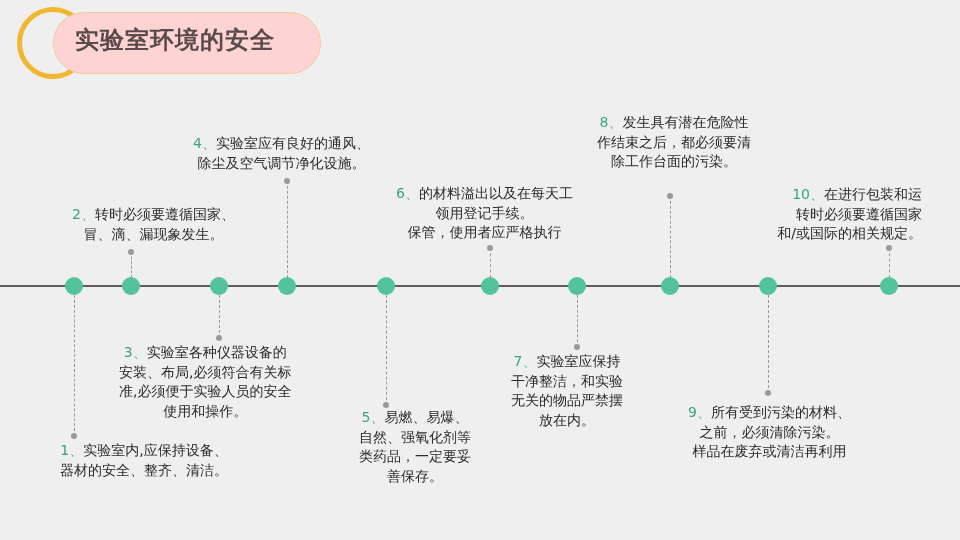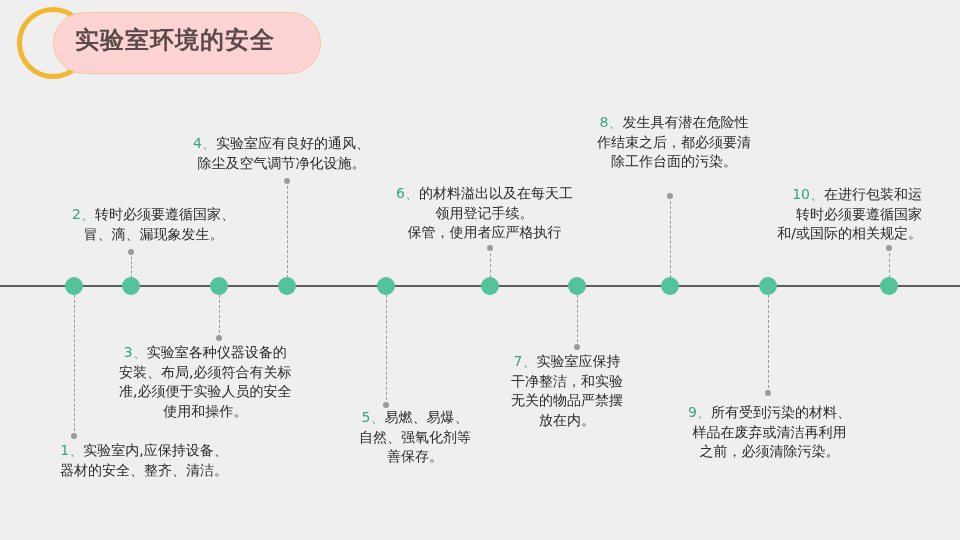--- a/index.html
+++ b/index.html
@@ -116,20 +116,21 @@
   </div>
 
   <div class="item" style="left:193px; top:134px;">
     <span class="line"><span class="num">4、</span><span>实验室应有良好的通风、</span></span>
     <span class="line">除尘及空气调节净化设施。</span>
   </div>
 
   <div class="item" style="left:338px; top:408px;margin-left:21px;">
     <span class="line"><span class="num">5、</span><span>易燃、易爆、</span></span>
     <span class="line">自然、强氧化剂等</span>
+    <span class="line">类药品，一定要妥</span>
     <span class="line">善保存。</span>
   </div>
 
   <div class="item" style="left:396px; top:184px;">
     <span class="line"><span class="num">6、</span><span>的材料溢出以及在每天工</span></span>
     <span class="line">领用登记手续。</span>
     <span class="line">保管，使用者应严格执行</span>
   </div>
 
   <div class="item" style="left:511px; top:352px;">
@@ -140,22 +141,22 @@
   </div>
 
   <div class="item" style="left:597px; top:113px;">
     <span class="line"><span class="num">8、</span><span>发生具有潜在危险性</span></span>
     <span class="line">作结束之后，都必须要清</span>
     <span class="line">除工作台面的污染。</span>
   </div>
 
   <div class="item" style="left:688px; top:403px;">
     <span class="line"><span class="num">9、</span><span>所有受到污染的材料、</span></span>
+    <span class="line">之前，必须清除污染。</span>
     <span class="line">样品在废弃或清洁再利用</span>
-    <span class="line">之前，必须清除污染。</span>
   </div>
 
   <div class="item right" style="right:38px; top:185px;">
     <span class="line"><span class="num">10、</span><span>在进行包装和运</span></span>
     <span class="line">转时必须要遵循国家</span>
     <span class="line">和/或国际的相关规定。</span>
   </div>
 
 </div>
 

